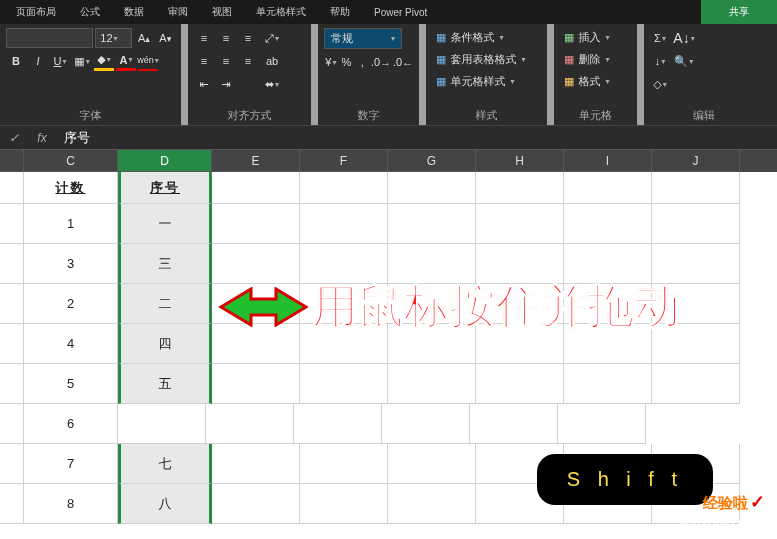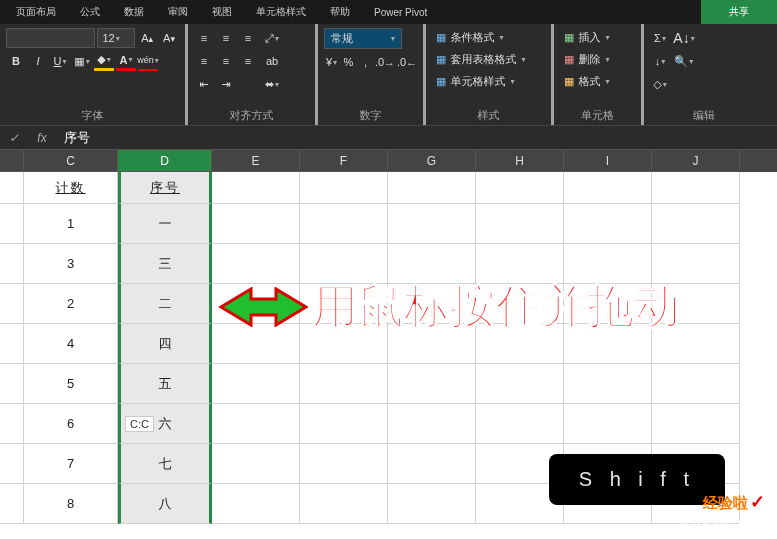--- a/index.html
+++ b/index.html
@@ -32,21 +32,21 @@
       padding: 5px 28px;
     }
     
     .ribbon {
       background: #2b2b2b;
       height: 102px;
       display: flex;
       border-bottom: 1px solid #444;
     }
     .group {
-      border-right: 3px solid #a3a3a3;
+      border-right: 7px solid #a3a3a3;
       display: flex;
       flex-direction: column;
       justify-content: space-between;
       padding: 4px 6px 2px 6px;
     }
     .group-content {
       display: flex;
       gap: 4px;
       align-items: flex-start;
     }
@@ -165,21 +165,21 @@
     .cell.A { width: 24px; background: #fff; }
     .cell.C { width: 94px; }
     .cell.D { width: 94px; }
     .cell.E { width: 88px; }
     .cell.F { width: 88px; }
     .cell.G { width: 88px; }
     .cell.H { width: 88px; }
     .cell.I { width: 88px; }
     .cell.J { width: 88px; }
     .cell.header {
-      font-weight: normal;
+      font-weight: bold;
       text-decoration: underline;
       letter-spacing: 2px;
     }
     .col-d-border {
       border-left: 3px solid #268a46;
       border-right: 3px solid #268a46;
     }
     .col-d-sel { background: #e8e8e8; }
     
     .tooltip-cc {
@@ -206,25 +206,25 @@
       font-weight: bold;
       color: #ff1a1a;
       -webkit-text-stroke: 1px #fff;
       text-shadow: 0 0 2px #fff;
       white-space: nowrap;
     }
     
     .shift-badge {
       position: absolute;
       bottom: 34px;
-      right: 52px;
+      right: 64px;
       background: #000;
-      border-radius: 8px;
+      border-radius: 18px;
       padding: 14px 30px;
-      color: #e5e5e5;
+      color: #fde047;
       font-size: 20px;
       letter-spacing: 6px;
       z-index: 20;
     }
     .watermark {
       position: absolute;
       bottom: 10px;
       right: 12px;
       color: #ff7a00;
       font-size: 15px;
@@ -492,24 +492,20 @@
       <div class="cell E"></div>
       <div class="cell F"></div>
       <div class="cell G"></div>
       <div class="cell H"></div>
       <div class="cell I"></div>
       <div class="cell J"></div>
     </div>
   <div class="row">
       <div class="cell A"></div>
       <div class="cell C">6</div>
-      <div class="cell D col-d-border col-d-sel">
-        <span class="tooltip-cc">C:C</span>
-        <span>六</span>
-      </div>
       <div class="cell E"></div>
       <div class="cell F"></div>
       <div class="cell G"></div>
       <div class="cell H"></div>
       <div class="cell I"></div>
       <div class="cell J"></div>
     </div>
   <div class="row">
       <div class="cell A"></div>
       <div class="cell C">7</div>

